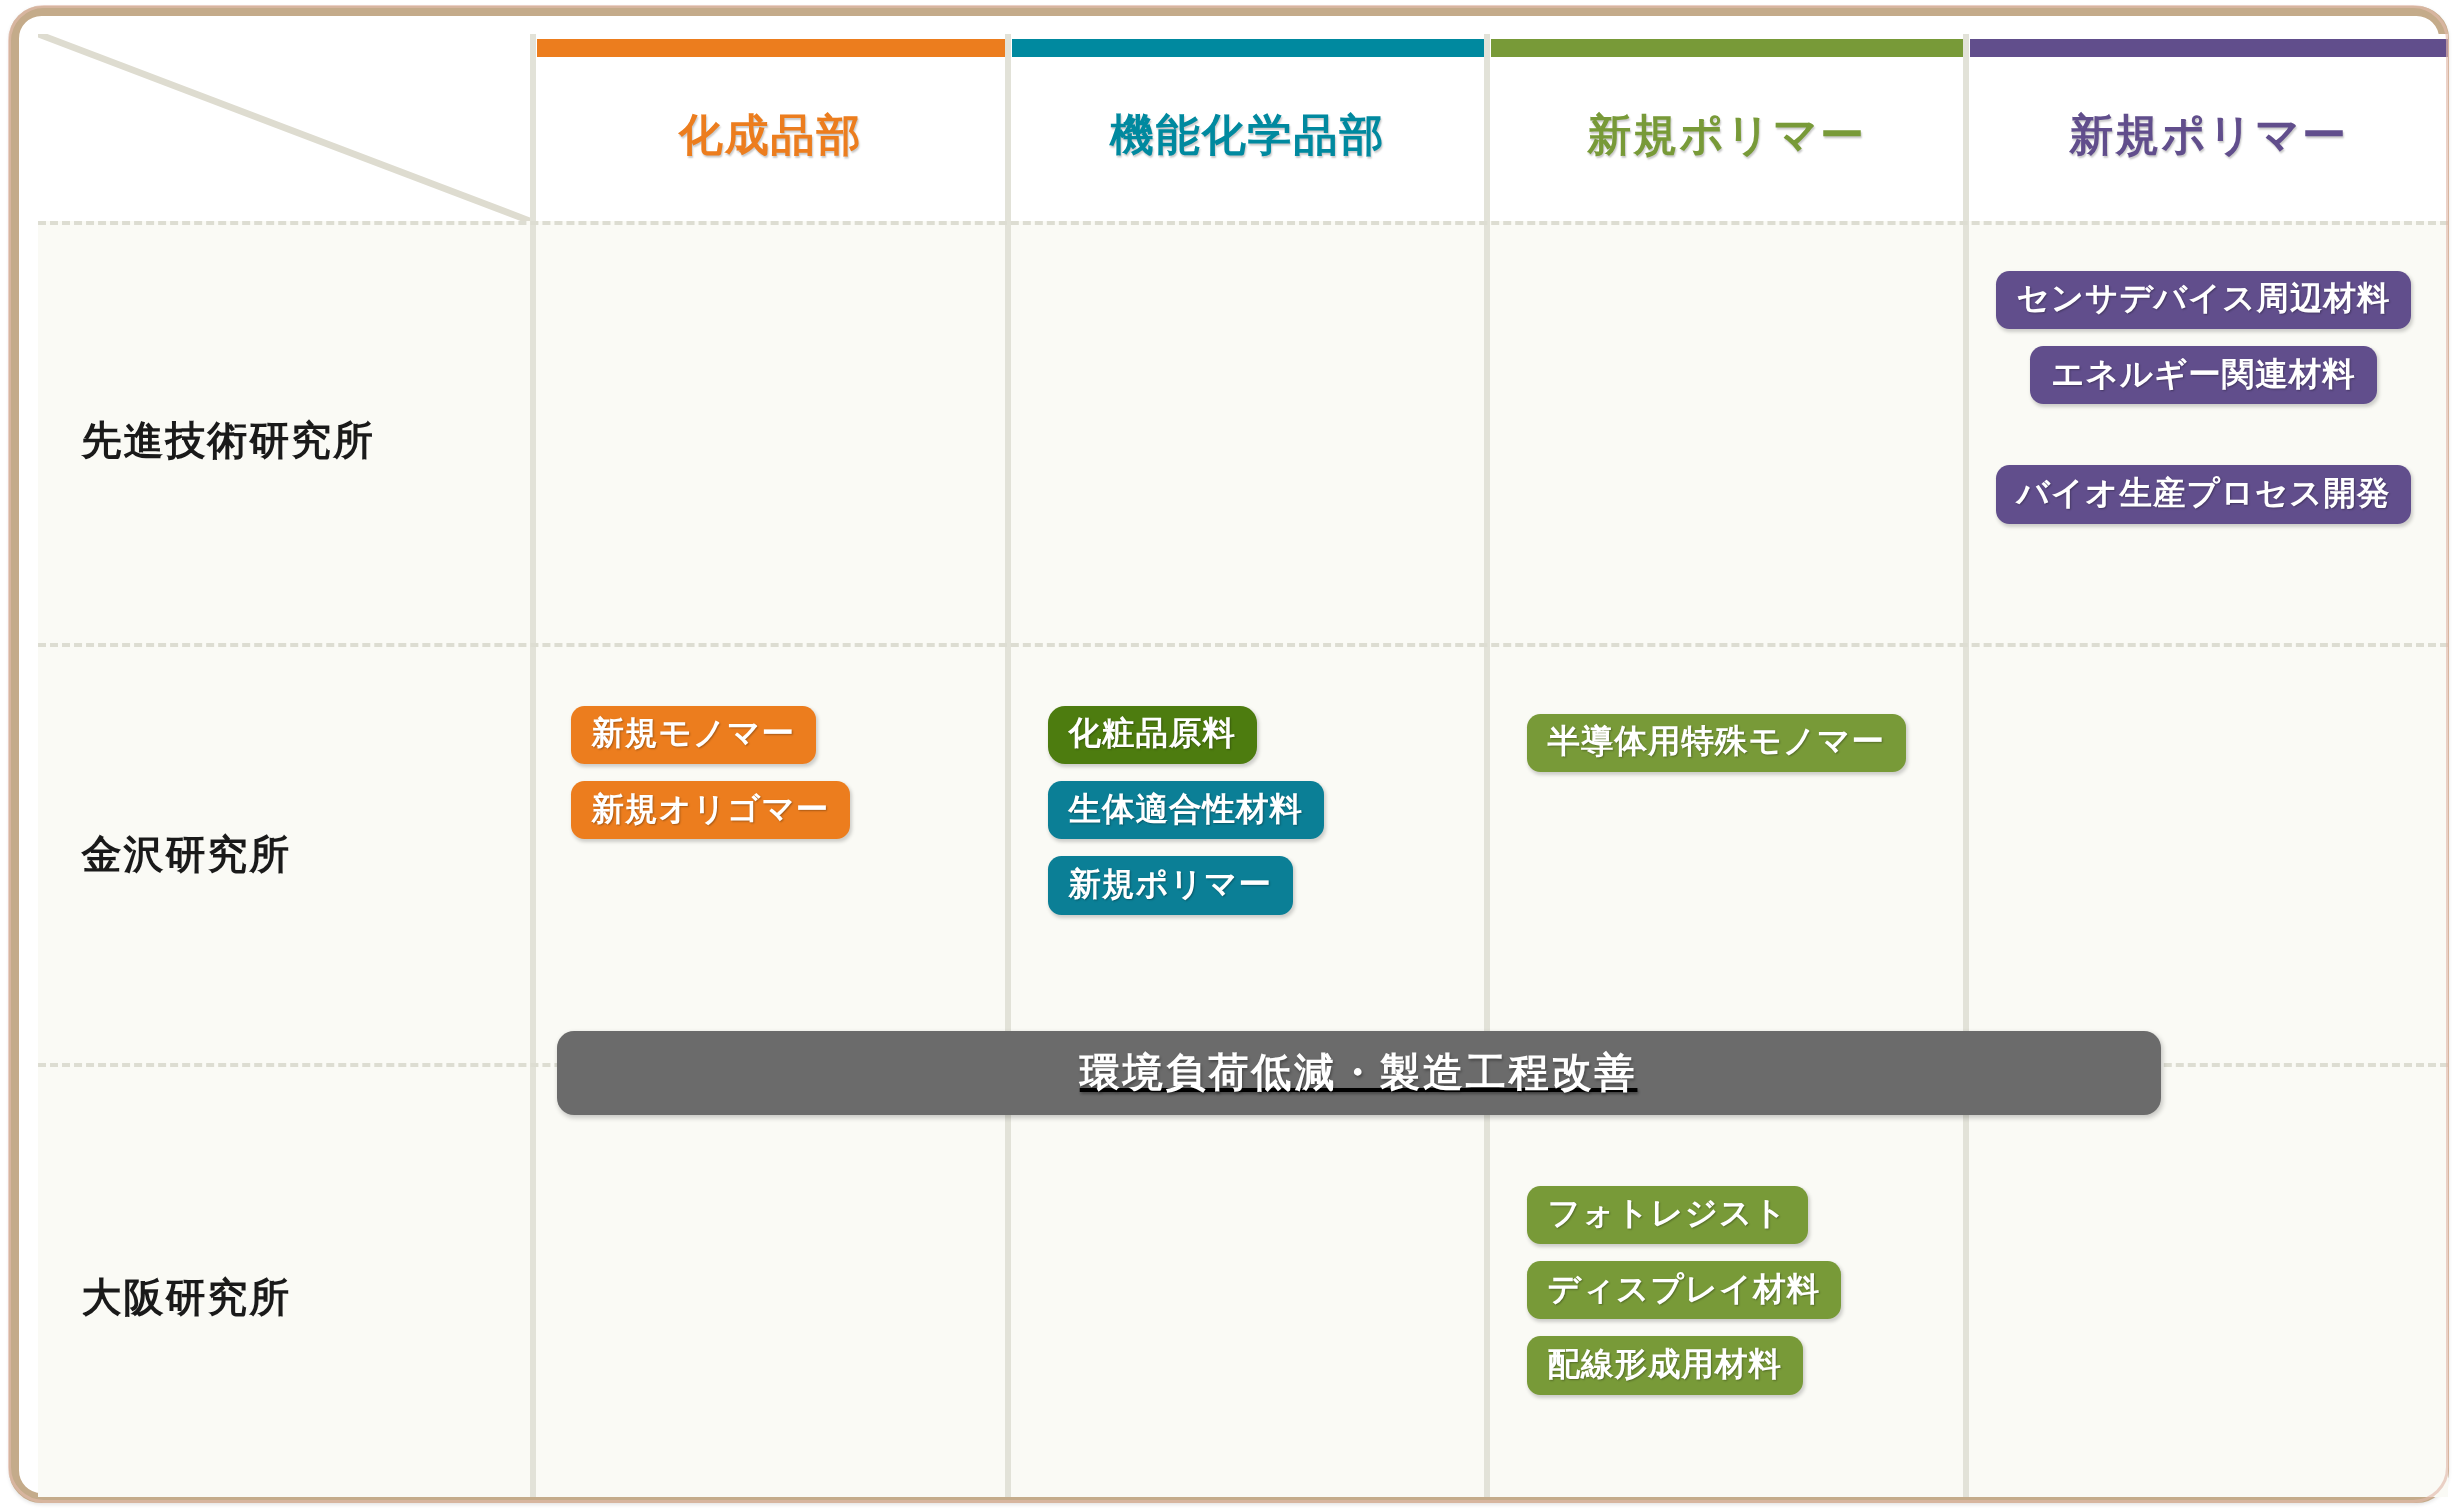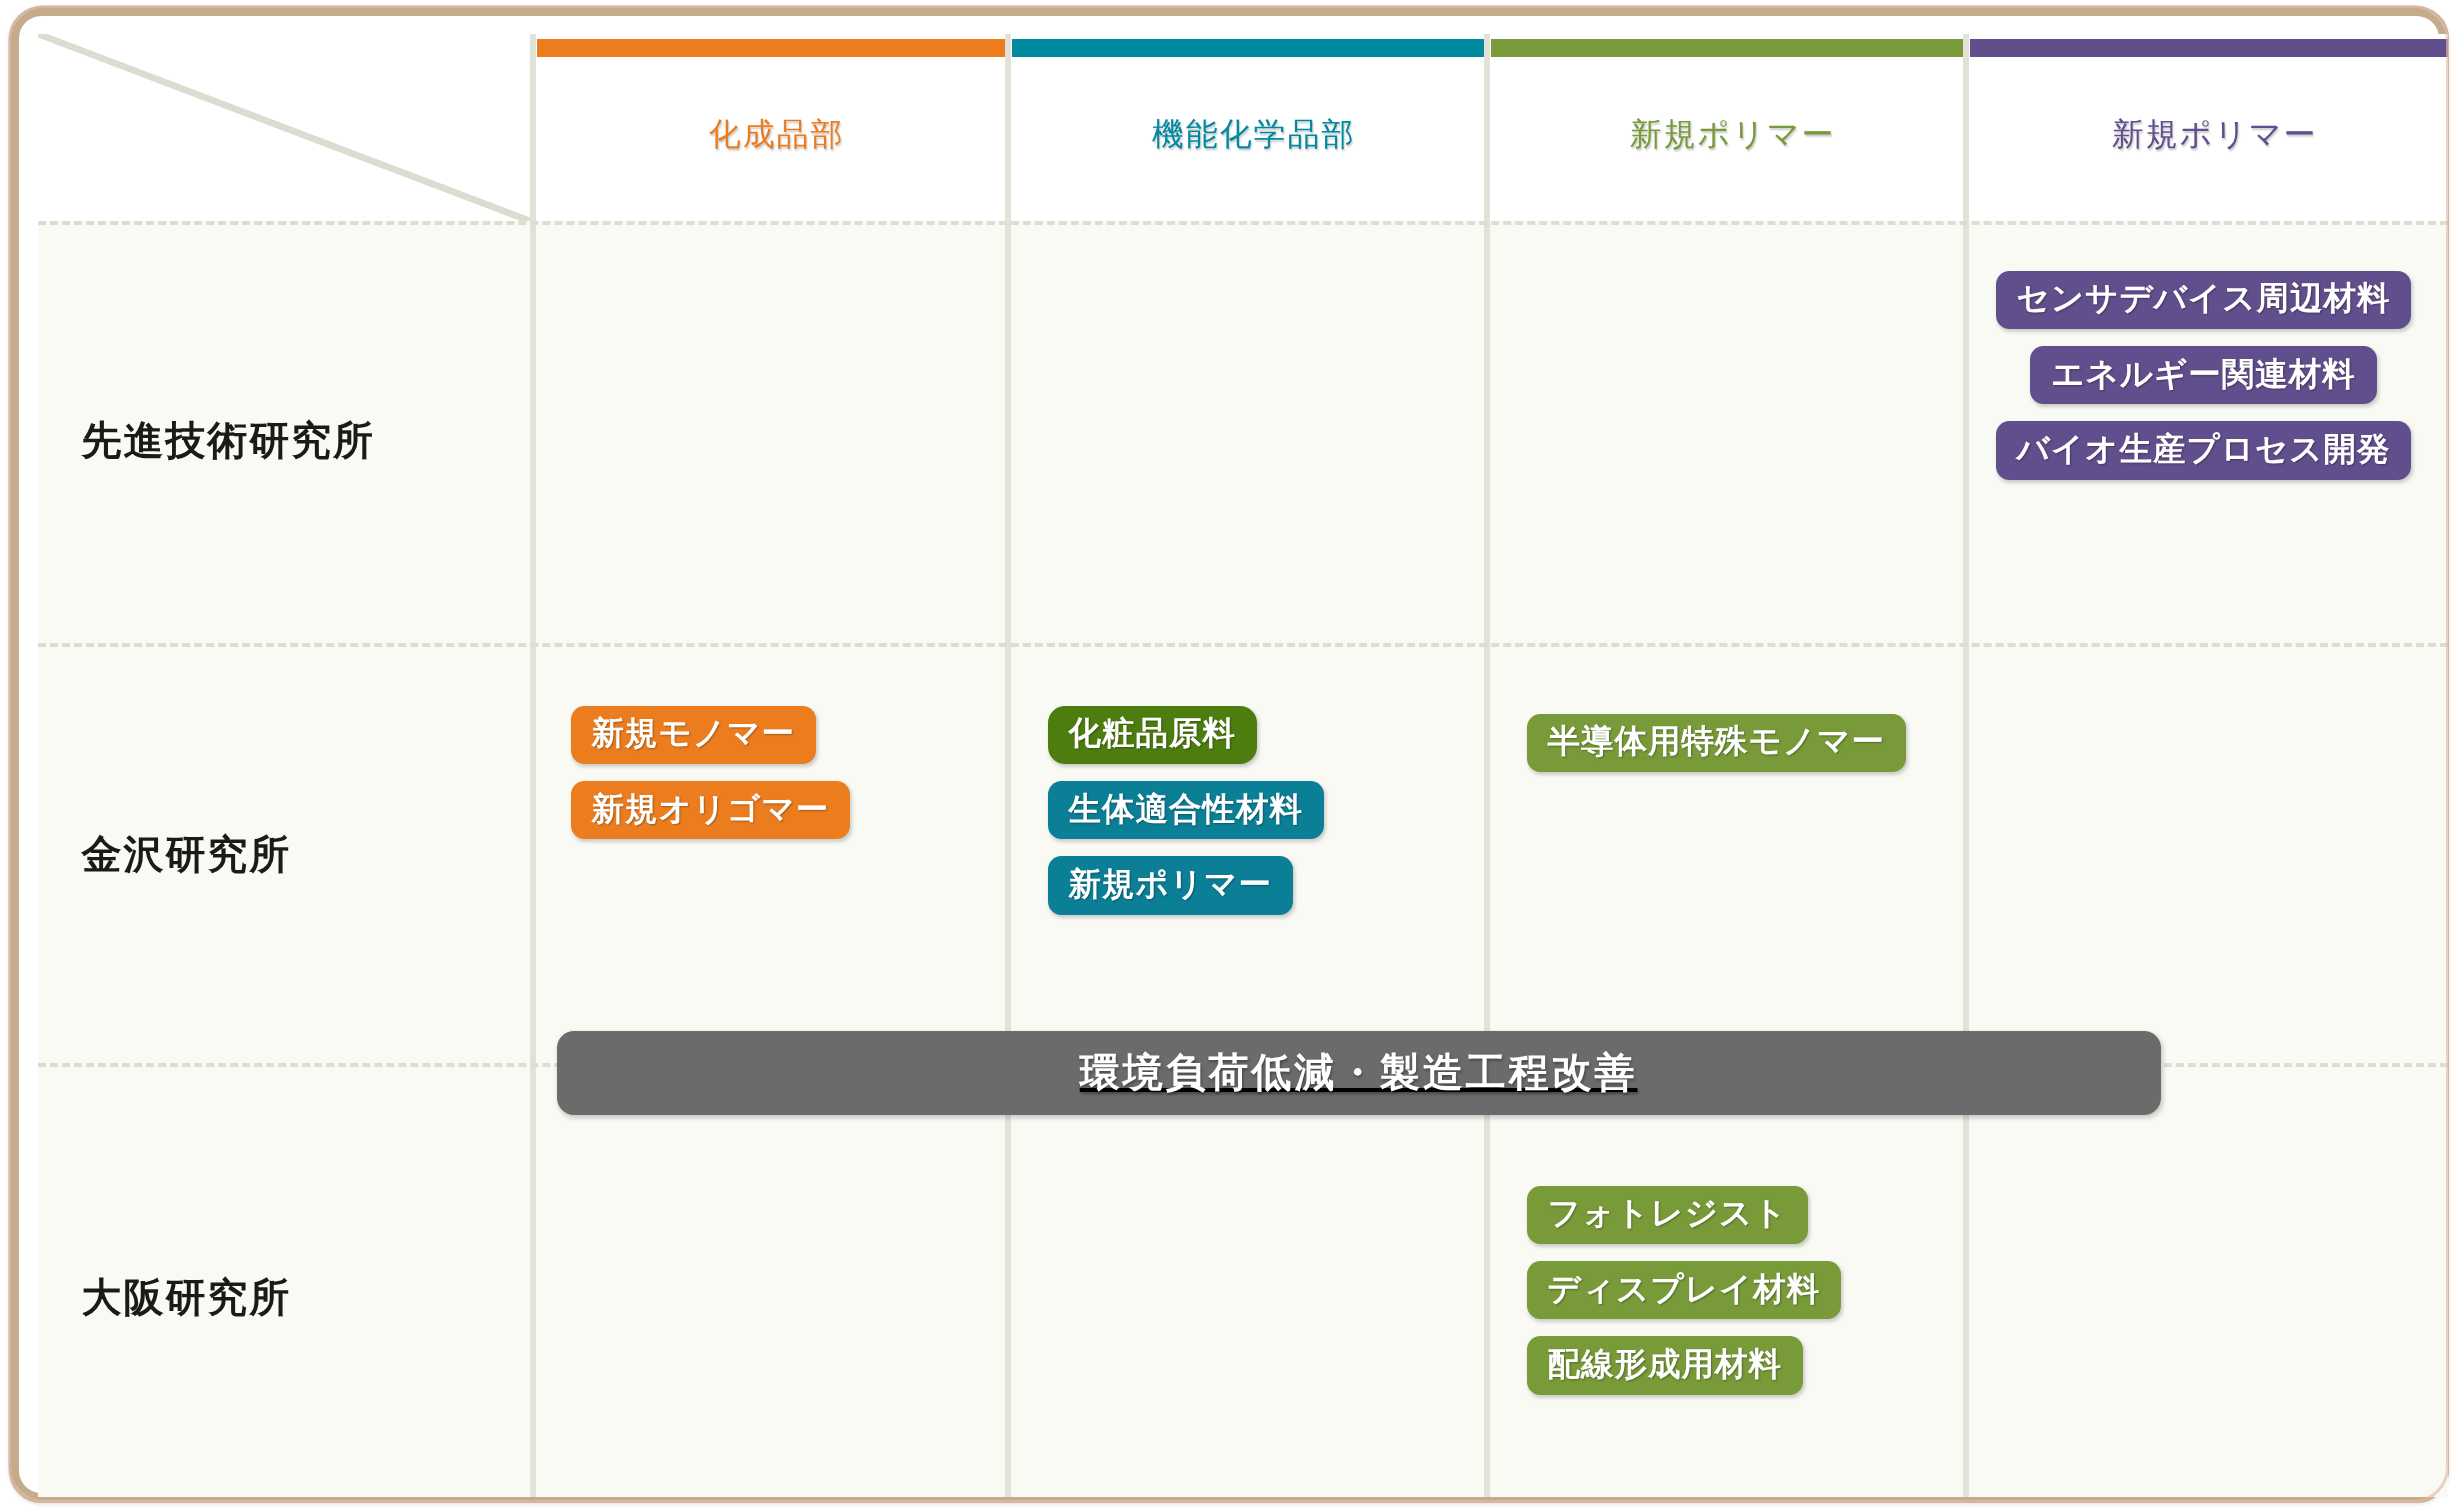--- a/index.html
+++ b/index.html
@@ -80,26 +80,25 @@
     position:absolute;
     top:5.7px;height:18px;
   }
 
   
   .coltitle{
     position:absolute;
     top:72px;height:57px;
     line-height:57px;
     text-align:center;
-    font-size:32px;
-    font-weight:normal;
+    font-size:44px;
+    font-weight:bold;
     letter-spacing:1.9px;
     white-space:nowrap;
     text-shadow:1px 1.9px 1.9px rgba(0,0,0,0.22);
-    padding-left:6px;
   }
 
   
   .rowlabel{
     position:absolute;
     left:44px;
     width:449px;
     font-size:40px;
     font-weight:bold;
     color:#1a1a1a;
@@ -185,21 +184,21 @@
     <div class="coltitle" style="left:1453px;width:472px;color:#789a38;">新規ポリマー</div>
     <div class="coltitle" style="left:1932px;width:478px;color:#614e8c;">新規ポリマー</div>
 
     <div class="rowlabel" style="top:379px;">先進技術研究所</div>
     <div class="rowlabel" style="top:793px;">金沢研究所</div>
     <div class="rowlabel" style="top:1236px;">大阪研究所</div>
 
     <div class="badge-stack" style="left:1958px;top:237px;align-items:center;">
       <span class="badge" style="background:#614e8c;">センサデバイス周辺材料</span>
       <span class="badge" style="background:#614e8c;">エネルギー関連材料</span>
-      <span class="badge" style="background:#614e8c;">バイオ生産プロセス開発</span>
+      <span class="badge" style="background:#614e8c;margin-top:44px;">バイオ生産プロセス開発</span>
     </div>
 
     <div class="badge-stack" style="left:533px;top:672px;">
       <span class="badge" style="background:#ec7d1e;">新規モノマー</span>
       <span class="badge" style="background:#ec7d1e;">新規オリゴマー</span>
     </div>
 
     <div class="badge-stack" style="left:1010px;top:672px;">
       <span class="badge" style="background:#4d7c0f;border-radius:17px;">化粧品原料</span>
       <span class="badge" style="background:#0b7f96;">生体適合性材料</span>

